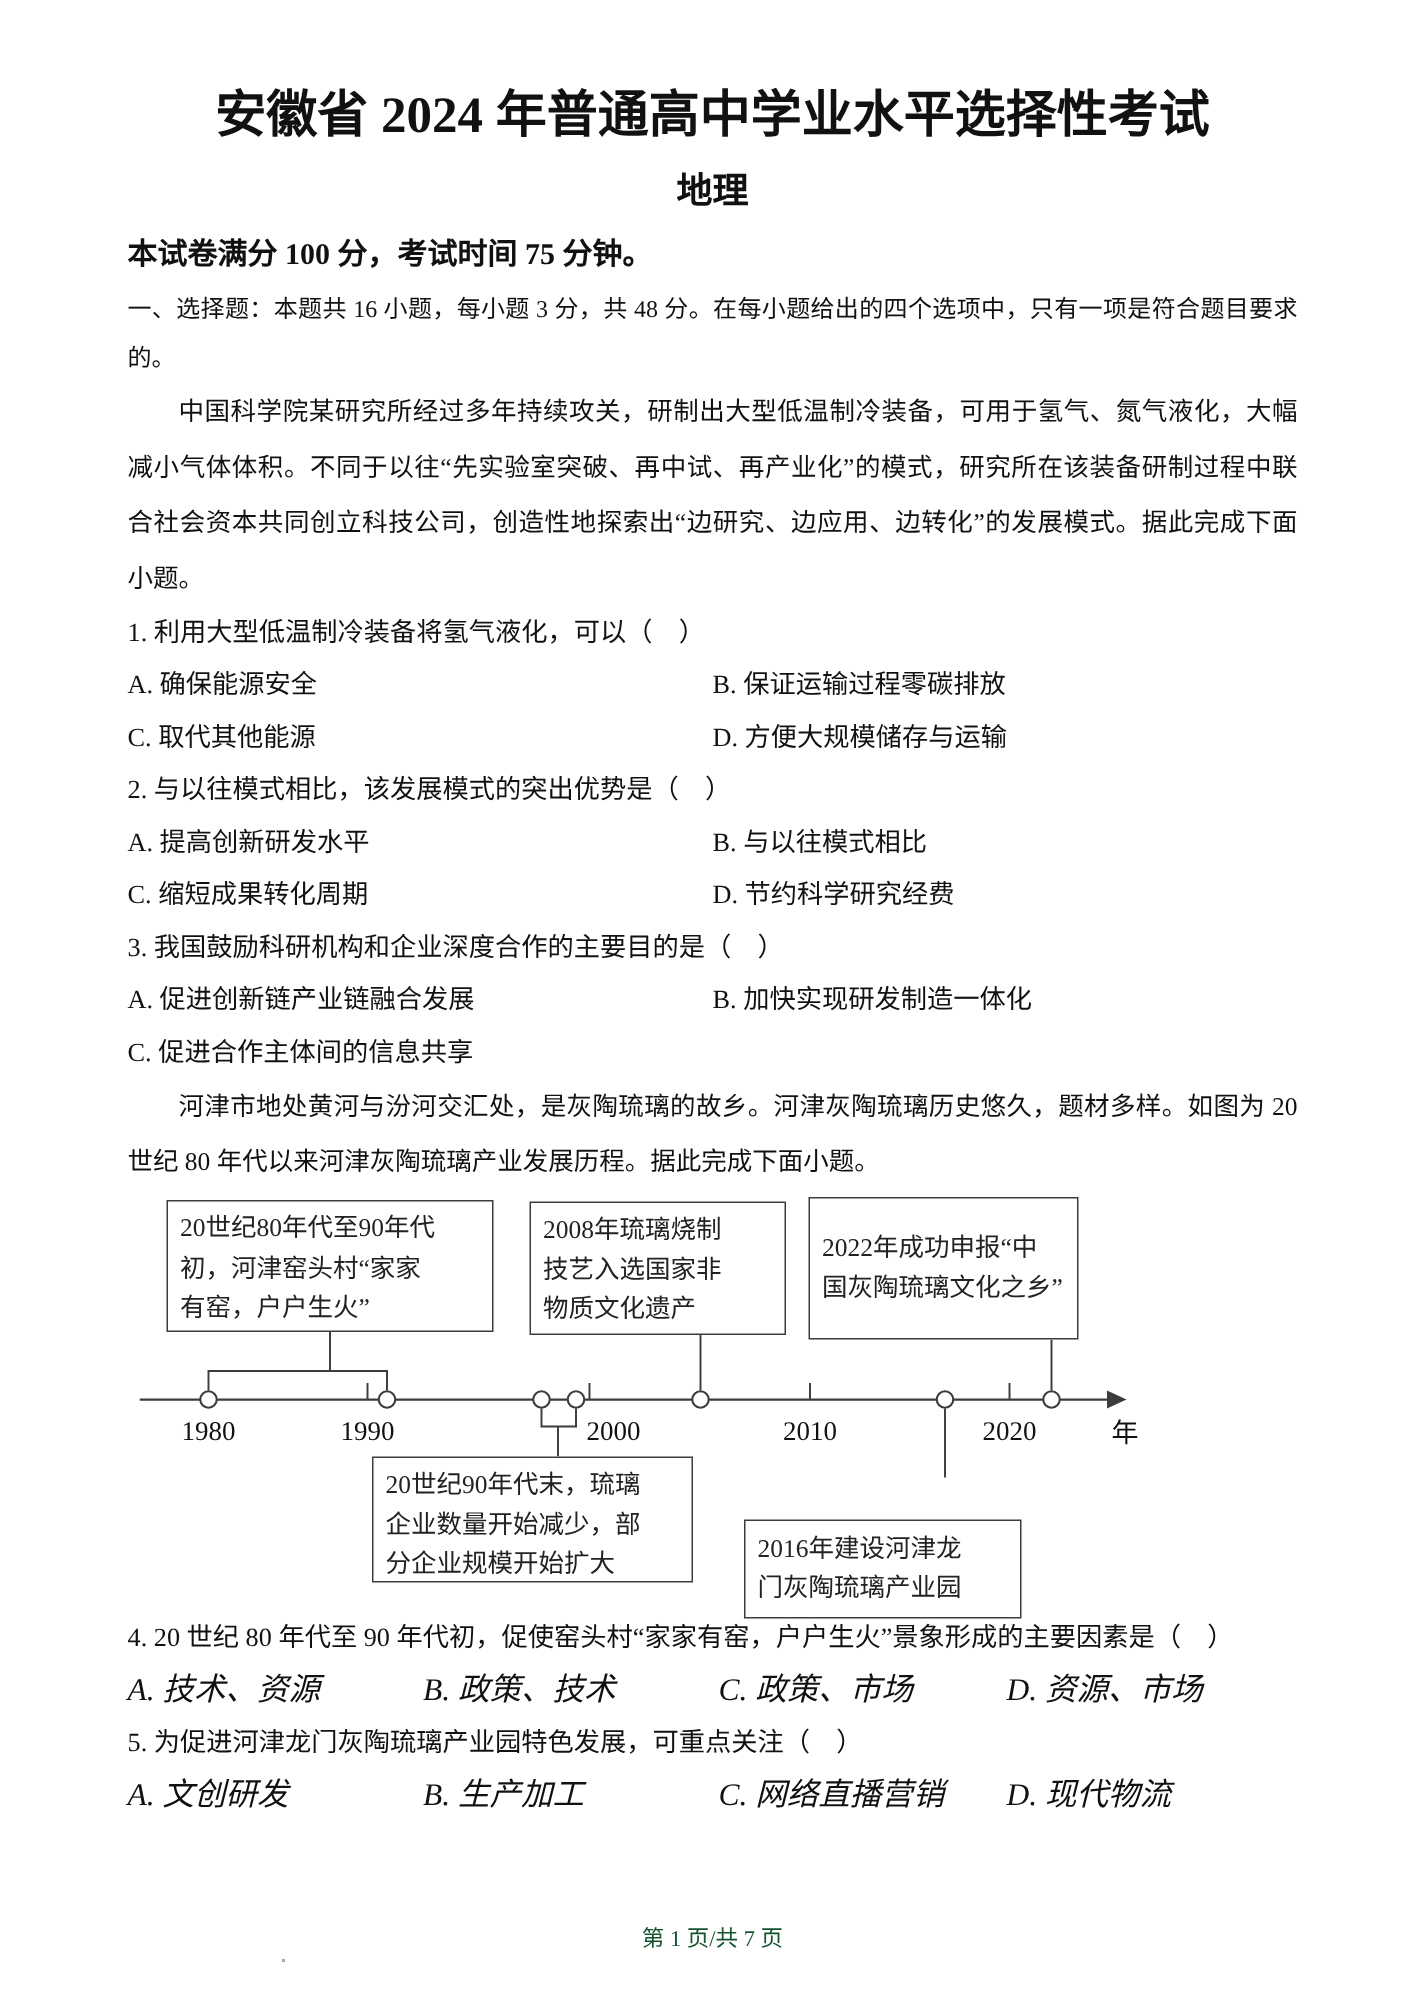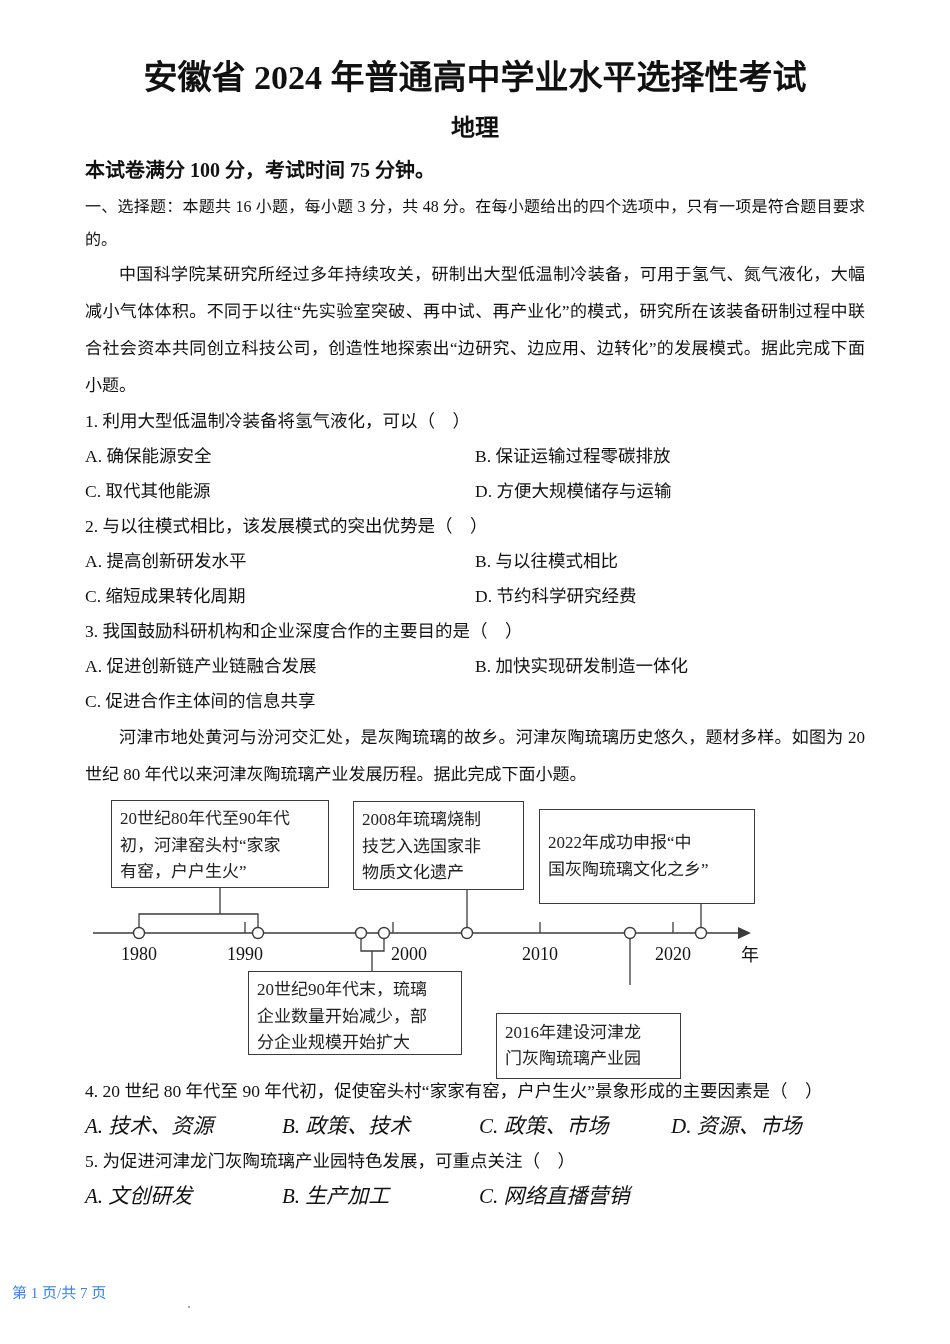--- a/index.html
+++ b/index.html
@@ -52,21 +52,21 @@
   .fig-svg text { font-family: "Liberation Serif", "DejaVu Serif", serif; font-size: 18px; fill: #111; }
   .fig-box {
     position: absolute; border: 1.5px solid #3c3c3c; background: #fff;
     padding: 5px 8px; font-size: 17px; line-height: 26.5px;
     white-space: pre-line; color: #222;
   }
   .fig-box.vcenter { display: flex; align-items: center; }
 
   .footer {
     position: absolute; left: 0; right: 0; bottom: 42px;
-    text-align: left; font-size: 15px; color: #3b82f6; margin-left: 12px;
+    text-align: center; font-size: 15px; color: #14532d;
   }
   .speck { position: absolute; left: 188px; top: 1306px; width: 2px; height: 2px; background: #a8a8a8; }
 </style>
 </head>
 <body>
 
 <div class="page">
   <div class="content">
 
     <h1 class="title">安徽省 2024 年普通高中学业水平选择性考试</h1>
@@ -150,21 +150,21 @@
         </g>
         <text x="648" y="163" text-anchor="start">年</text>
       </svg>
 
       <div class="fig-box" style="left:18px; top:2px; width:218px; height:88px;">20世纪80年代至90年代
 初，河津窑头村“家家
 有窑，户户生火”</div>
       <div class="fig-box" style="left:260px; top:3px; width:171px; height:89px;">2008年琉璃烧制
 技艺入选国家非
 物质文化遗产</div>
-      <div class="fig-box vcenter" style="left:446px; top:0px; width:216px; height:95px;margin-top:11px;">2022年成功申报“中
+      <div class="fig-box vcenter" style="left:446px; top:0px; width:180px; height:95px;">2022年成功申报“中
 国灰陶琉璃文化之乡”</div>
       <div class="fig-box" style="left:155px; top:173px; width:214px; height:84px;">20世纪90年代末，琉璃
 企业数量开始减少，部
 分企业规模开始扩大</div>
       <div class="fig-box vcenter" style="left:403px; top:187px; width:185px; height:66px;margin-top:28px;">2016年建设河津龙
 门灰陶琉璃产业园</div>
     </div>
 
     <div class="question">
       <div class="q-stem">4. 20 世纪 80 年代至 90 年代初，促使窑头村“家家有窑，户户生火”景象形成的主要因素是（　）</div>
@@ -175,20 +175,21 @@
         <span>D. 资源、市场</span>
       </div>
     </div>
 
     <div class="question">
       <div class="q-stem">5. 为促进河津龙门灰陶琉璃产业园特色发展，可重点关注（　）</div>
       <div class="opts4">
         <span>A. 文创研发</span>
         <span>B. 生产加工</span>
         <span>C. 网络直播营销</span>
+        <span>D. 现代物流</span>
       </div>
     </div>
 
   </div>
 
   <div class="speck"></div>
 
   <div class="footer">
     <span>第 1 页/共 7 页</span>
   </div>

